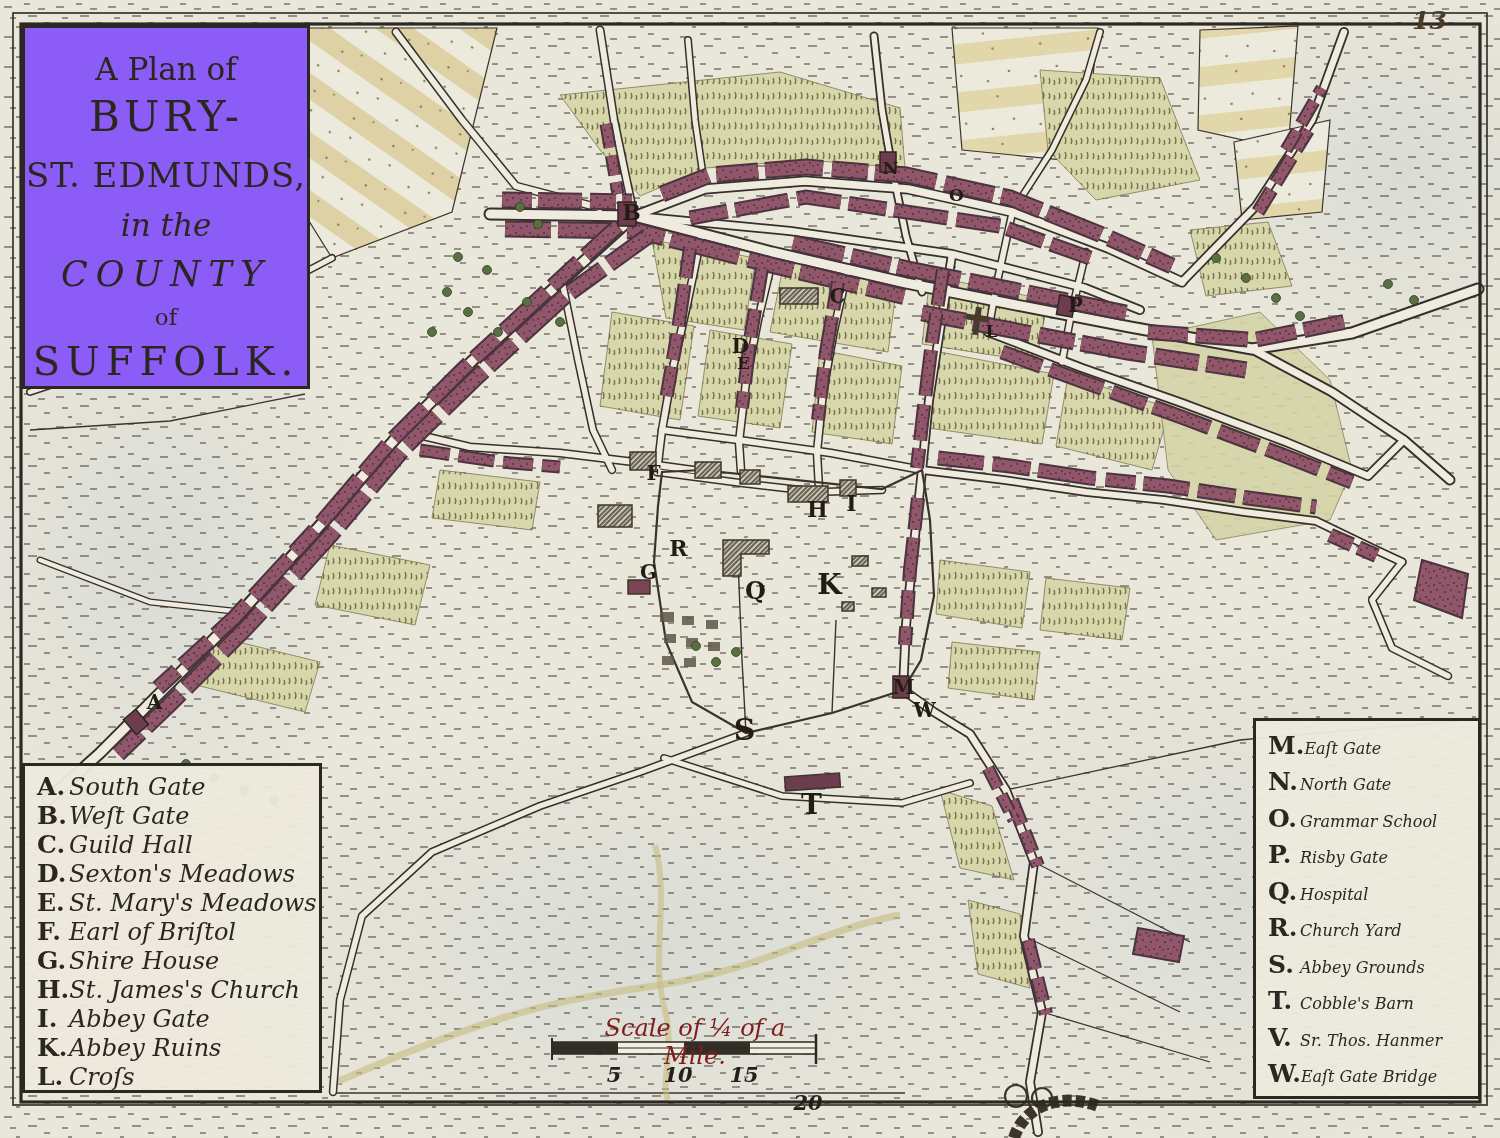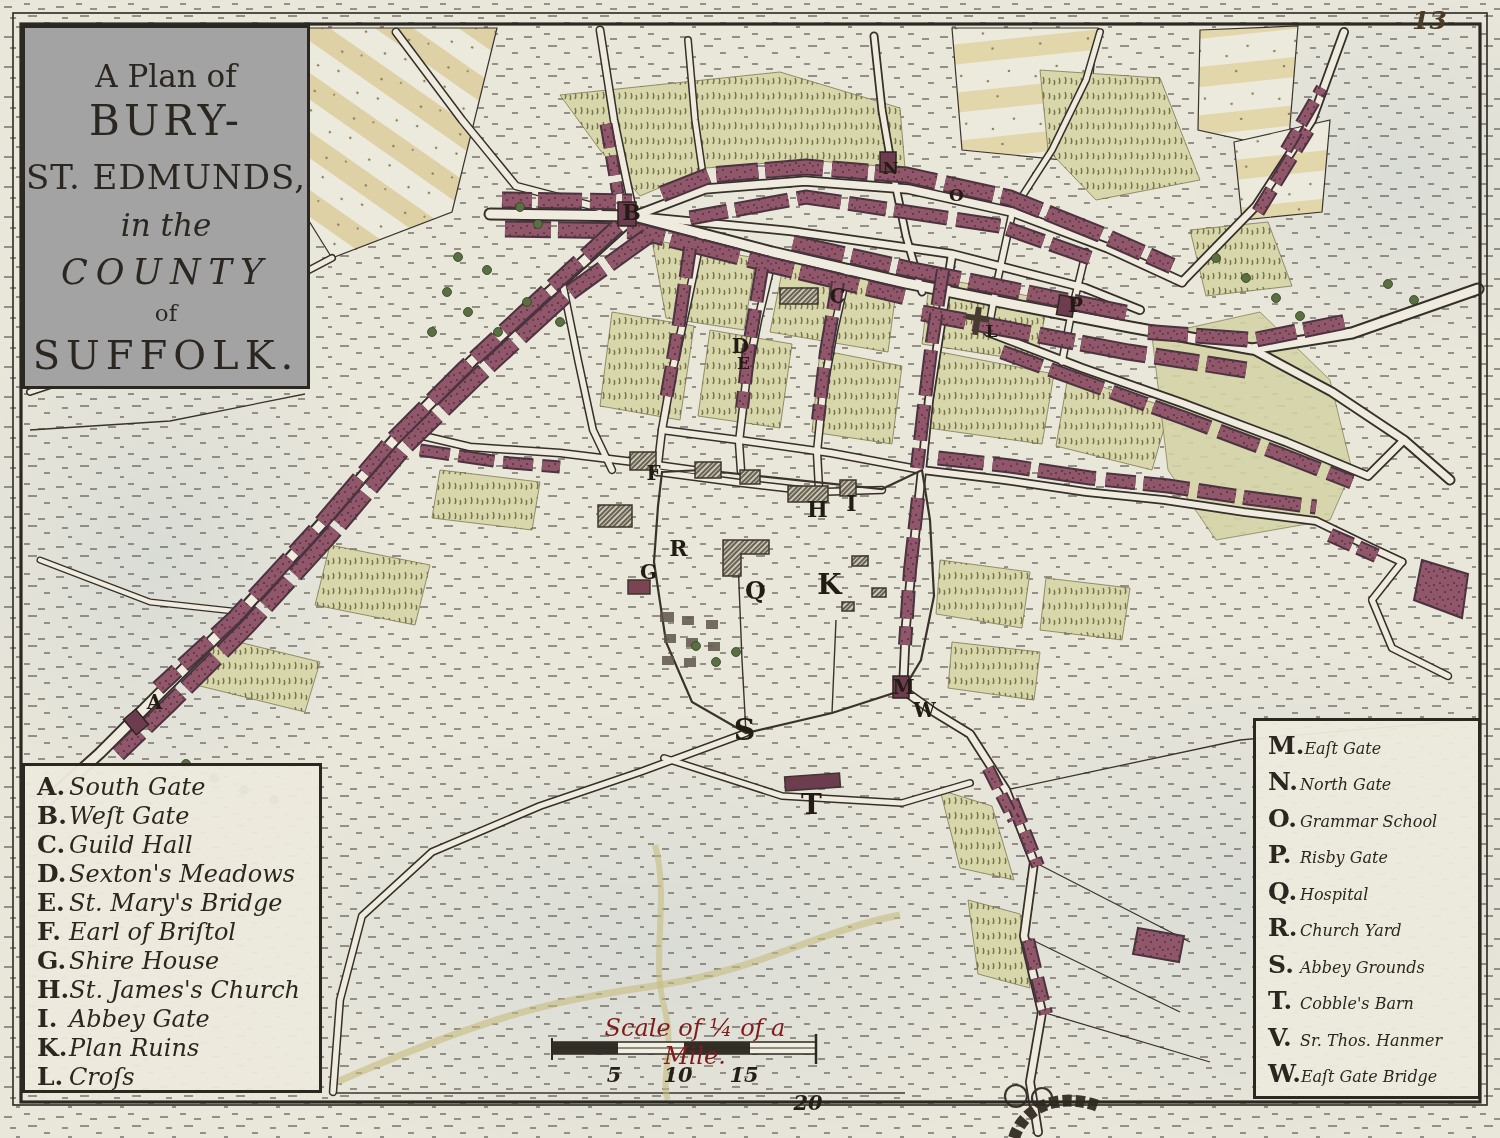--- a/index.html
+++ b/index.html
@@ -2,22 +2,22 @@
 <html><head>
 <meta charset="utf-8">
 <style>
   html,body{margin:0;padding:0;background:#b7b0a0;}
   .page{position:relative;width:1500px;height:1138px;background:#e9e6da;overflow:hidden;
         font-family:"DejaVu Serif",serif;color:#2b2620;}
   svg.art{position:absolute;left:0;top:0;}
 
   
   .title-box{position:absolute;left:22px;top:25px;width:288px;height:364px;
-    background:#a3a3a3;border:3px solid #2b2721;box-sizing:border-box;
-    display:flex;flex-direction:column;align-items:center;justify-content:center;
+    background:#8b5cf6;border:3px solid #2b2721;box-sizing:border-box;
+    display:flex;flex-direction:column;align-items:center;justify-content:space-between;
     padding-top:22px;text-align:center;}
   .title-box div{line-height:1.25;}
   .t1{font-size:31px;}
   .t2{font-size:42px;letter-spacing:4px;}
   .t3{font-size:34px;letter-spacing:1px;margin-top:8px;}
   .t4{font-size:31px;font-style:italic;margin-top:8px;}
   .t5{font-size:35px;font-style:italic;letter-spacing:8px;margin-top:6px;}
   .t6{font-size:23px;margin-top:4px;}
   .t7{font-size:40px;letter-spacing:6px;margin-top:2px;}
 
@@ -381,21 +381,21 @@
         <span class="lab">Guild Hall</span>
       </div>
 
       <div class="legend-row">
         <span class="key">D.</span>
         <span class="lab">Sexton's Meadows</span>
       </div>
 
       <div class="legend-row">
         <span class="key">E.</span>
-        <span class="lab">St. Mary's Bridge</span>
+        <span class="lab">St. Mary's Meadows</span>
       </div>
 
       <div class="legend-row">
         <span class="key">F.</span>
         <span class="lab">Earl of Briſtol</span>
       </div>
 
       <div class="legend-row">
         <span class="key">G.</span>
         <span class="lab">Shire House</span>
@@ -406,21 +406,21 @@
         <span class="lab">St. James's Church</span>
       </div>
 
       <div class="legend-row">
         <span class="key">I.</span>
         <span class="lab">Abbey Gate</span>
       </div>
 
       <div class="legend-row">
         <span class="key">K.</span>
-        <span class="lab">Plan Ruins</span>
+        <span class="lab">Abbey Ruins</span>
       </div>
 
       <div class="legend-row">
         <span class="key">L.</span>
         <span class="lab">Croſs</span>
       </div>
     </div>
 
   <div class="legend legend-right">
 

